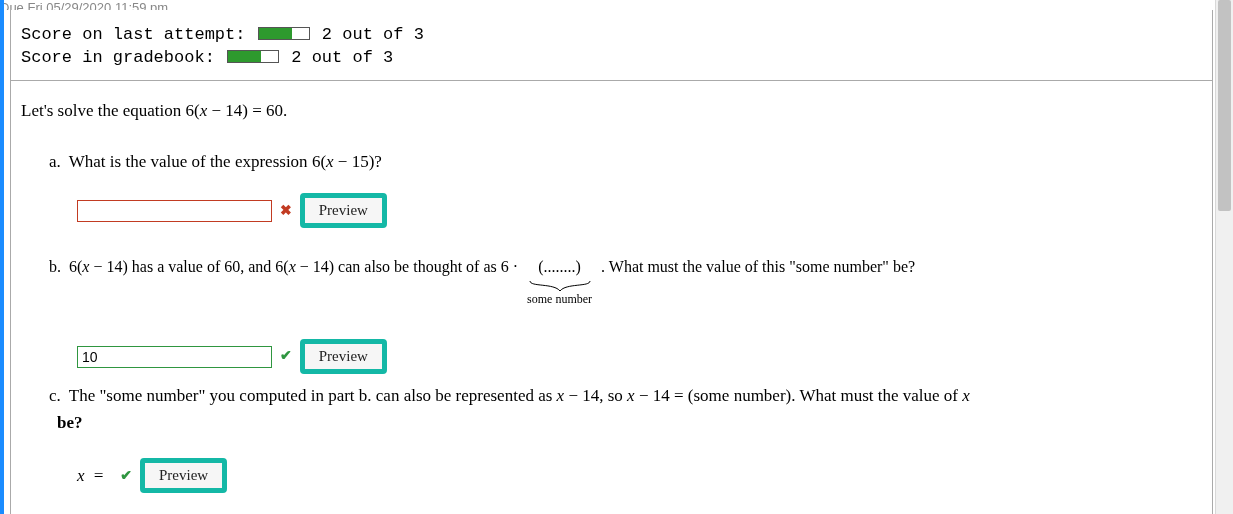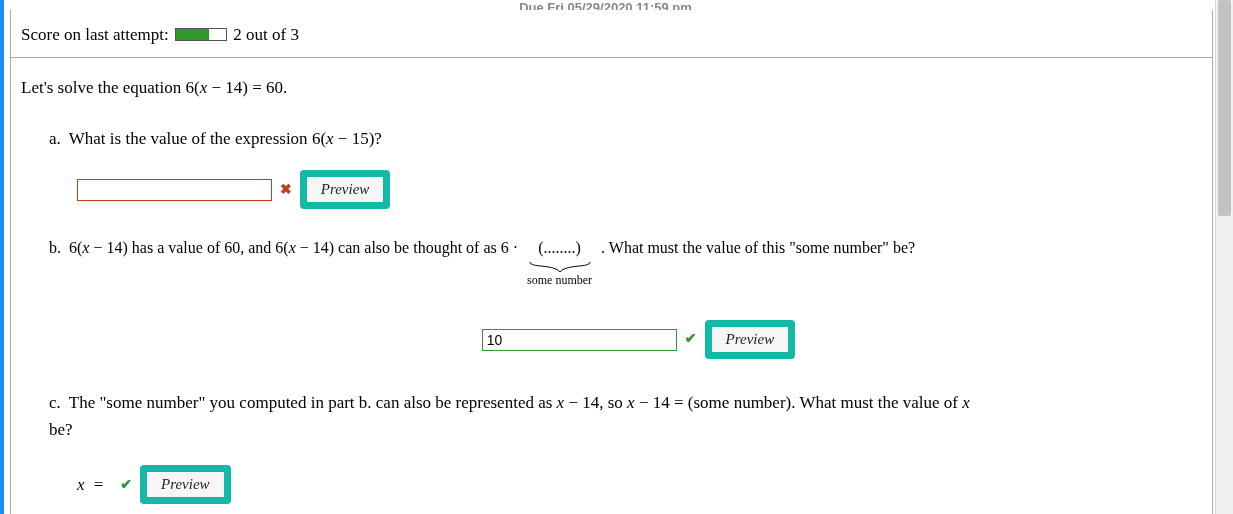--- a/index.html
+++ b/index.html
@@ -41,35 +41,34 @@
     border-radius: 2px;
   }
   .content {
     margin-left: 10px;
     margin-right: 20px;
     border: 1px solid #aaa;
     border-top: none;
     padding: 0;
   }
   .due-top {
-    text-align: center;
+    text-align: left;
     font-size: 13px;
     color: #888;
     padding-right: 22px;
     height: 10px;
     overflow: hidden;
     font-family: Arial, sans-serif;
-    font-weight: bold;
   }
   .score-block {
     border-bottom: 1px solid #aaa;
     padding: 14px 12px 10px 10px;
   }
   .score-line {
-    font-family: Liberation Serif, serif;
+    font-family: Liberation Mono, monospace;
     font-size: 17px;
     line-height: 1.35;
   }
   .score-bar {
     display: inline-block;
     position: relative;
     width: 50px;
     height: 11px;
     border: 1px solid #555;
     background: #fff;
@@ -132,26 +131,25 @@
   .mark-x {
     color: #c23b22;
   }
   .mark-check {
     color: #2f9640;
   }
   .preview-btn {
     font-family: Georgia, serif;
     font-size: 15px;
     background: #f6f6f6;
-    border: 7px solid #14b8a6;
+    border: 5px solid #14b8a6;
     border-radius: 4px;
     padding: 4px 14px;
     cursor: pointer;
     color: #222;
-    font-style: italic;
   }
   .brace-block {
     display: inline-block;
     position: relative;
     text-align: center;
     vertical-align: top;
   }
   .dots-paren {
     font-family: Georgia, serif;
   }
@@ -195,20 +193,27 @@
 <div class="page-wrap">
   <div class="left-edge"></div>
 
   <div class="due-top">Due Fri 05/29/2020 11:59 pm</div>
 
   <div class="content">
 
     <div class="score-block">
       <div class="score-line">
         <span>Score on last attempt:</span>
+        <span class="score-bar">
+          <span class="score-bar-fill" style="width:66.6%"></span>
+        </span>
+        <span>2 out of 3</span>
+      </div>
+      <div class="score-line">
+        <span>Score in gradebook:</span>
         <span class="score-bar">
           <span class="score-bar-fill" style="width:66.6%"></span>
         </span>
         <span>2 out of 3</span>
       </div>
     </div>
 
     <div class="question-body">
 
       <div class="prompt">
@@ -235,30 +240,30 @@
           <svg class="brace-svg" viewBox="0 0 62 12">
             <path d="M1 1 C 1 7, 25 3, 31 11 C 37 3, 61 7, 61 1" fill="none" stroke="#000" stroke-width="1"></path>
           </svg>
           <span class="brace-label">some number</span>
         </span>
         <span>
           &nbsp;<span> . What must the value of this "some number" be?</span>
         </span>
       </div>
 
-      <div class="answer-row" style="margin-left:56px; margin-top:30px; margin-bottom:30px;justify-content:center;">
+      <div class="answer-row" style="margin-left:56px; margin-top:30px; margin-bottom:8px;">
         <input class="answer-input input-green" type="text" value="10" style="">
         <span class="mark mark-check">✔</span>
         <button class="preview-btn">Preview</button>
       </div>
 
       <div class="part" style="margin-bottom:12px;">
         <span class="part-letter">c.</span>
         <span>The "some number" you computed in part b. can also be represented as </span><span class="math-var">x</span><span> − 14</span><span>, so </span><span class="math-var">x</span><span> − 14 = (some number)</span><span>. What must the value of </span><span class="math-var">x</span><br>
-        <span style="margin-left:0;"> be?</span>
+        <span style="margin-left:8px;font-weight:bold;"> be?</span>
 
         <div class="answer-row" style="margin-top:22px;">
           <span class="x-eq">
             <span class="math-var">x</span><span class="eq">&nbsp;</span><span>=</span>
           </span>
           <span class="mark mark-check">✔</span>
           <button class="preview-btn">Preview</button>
         </div>
       </div>
 

